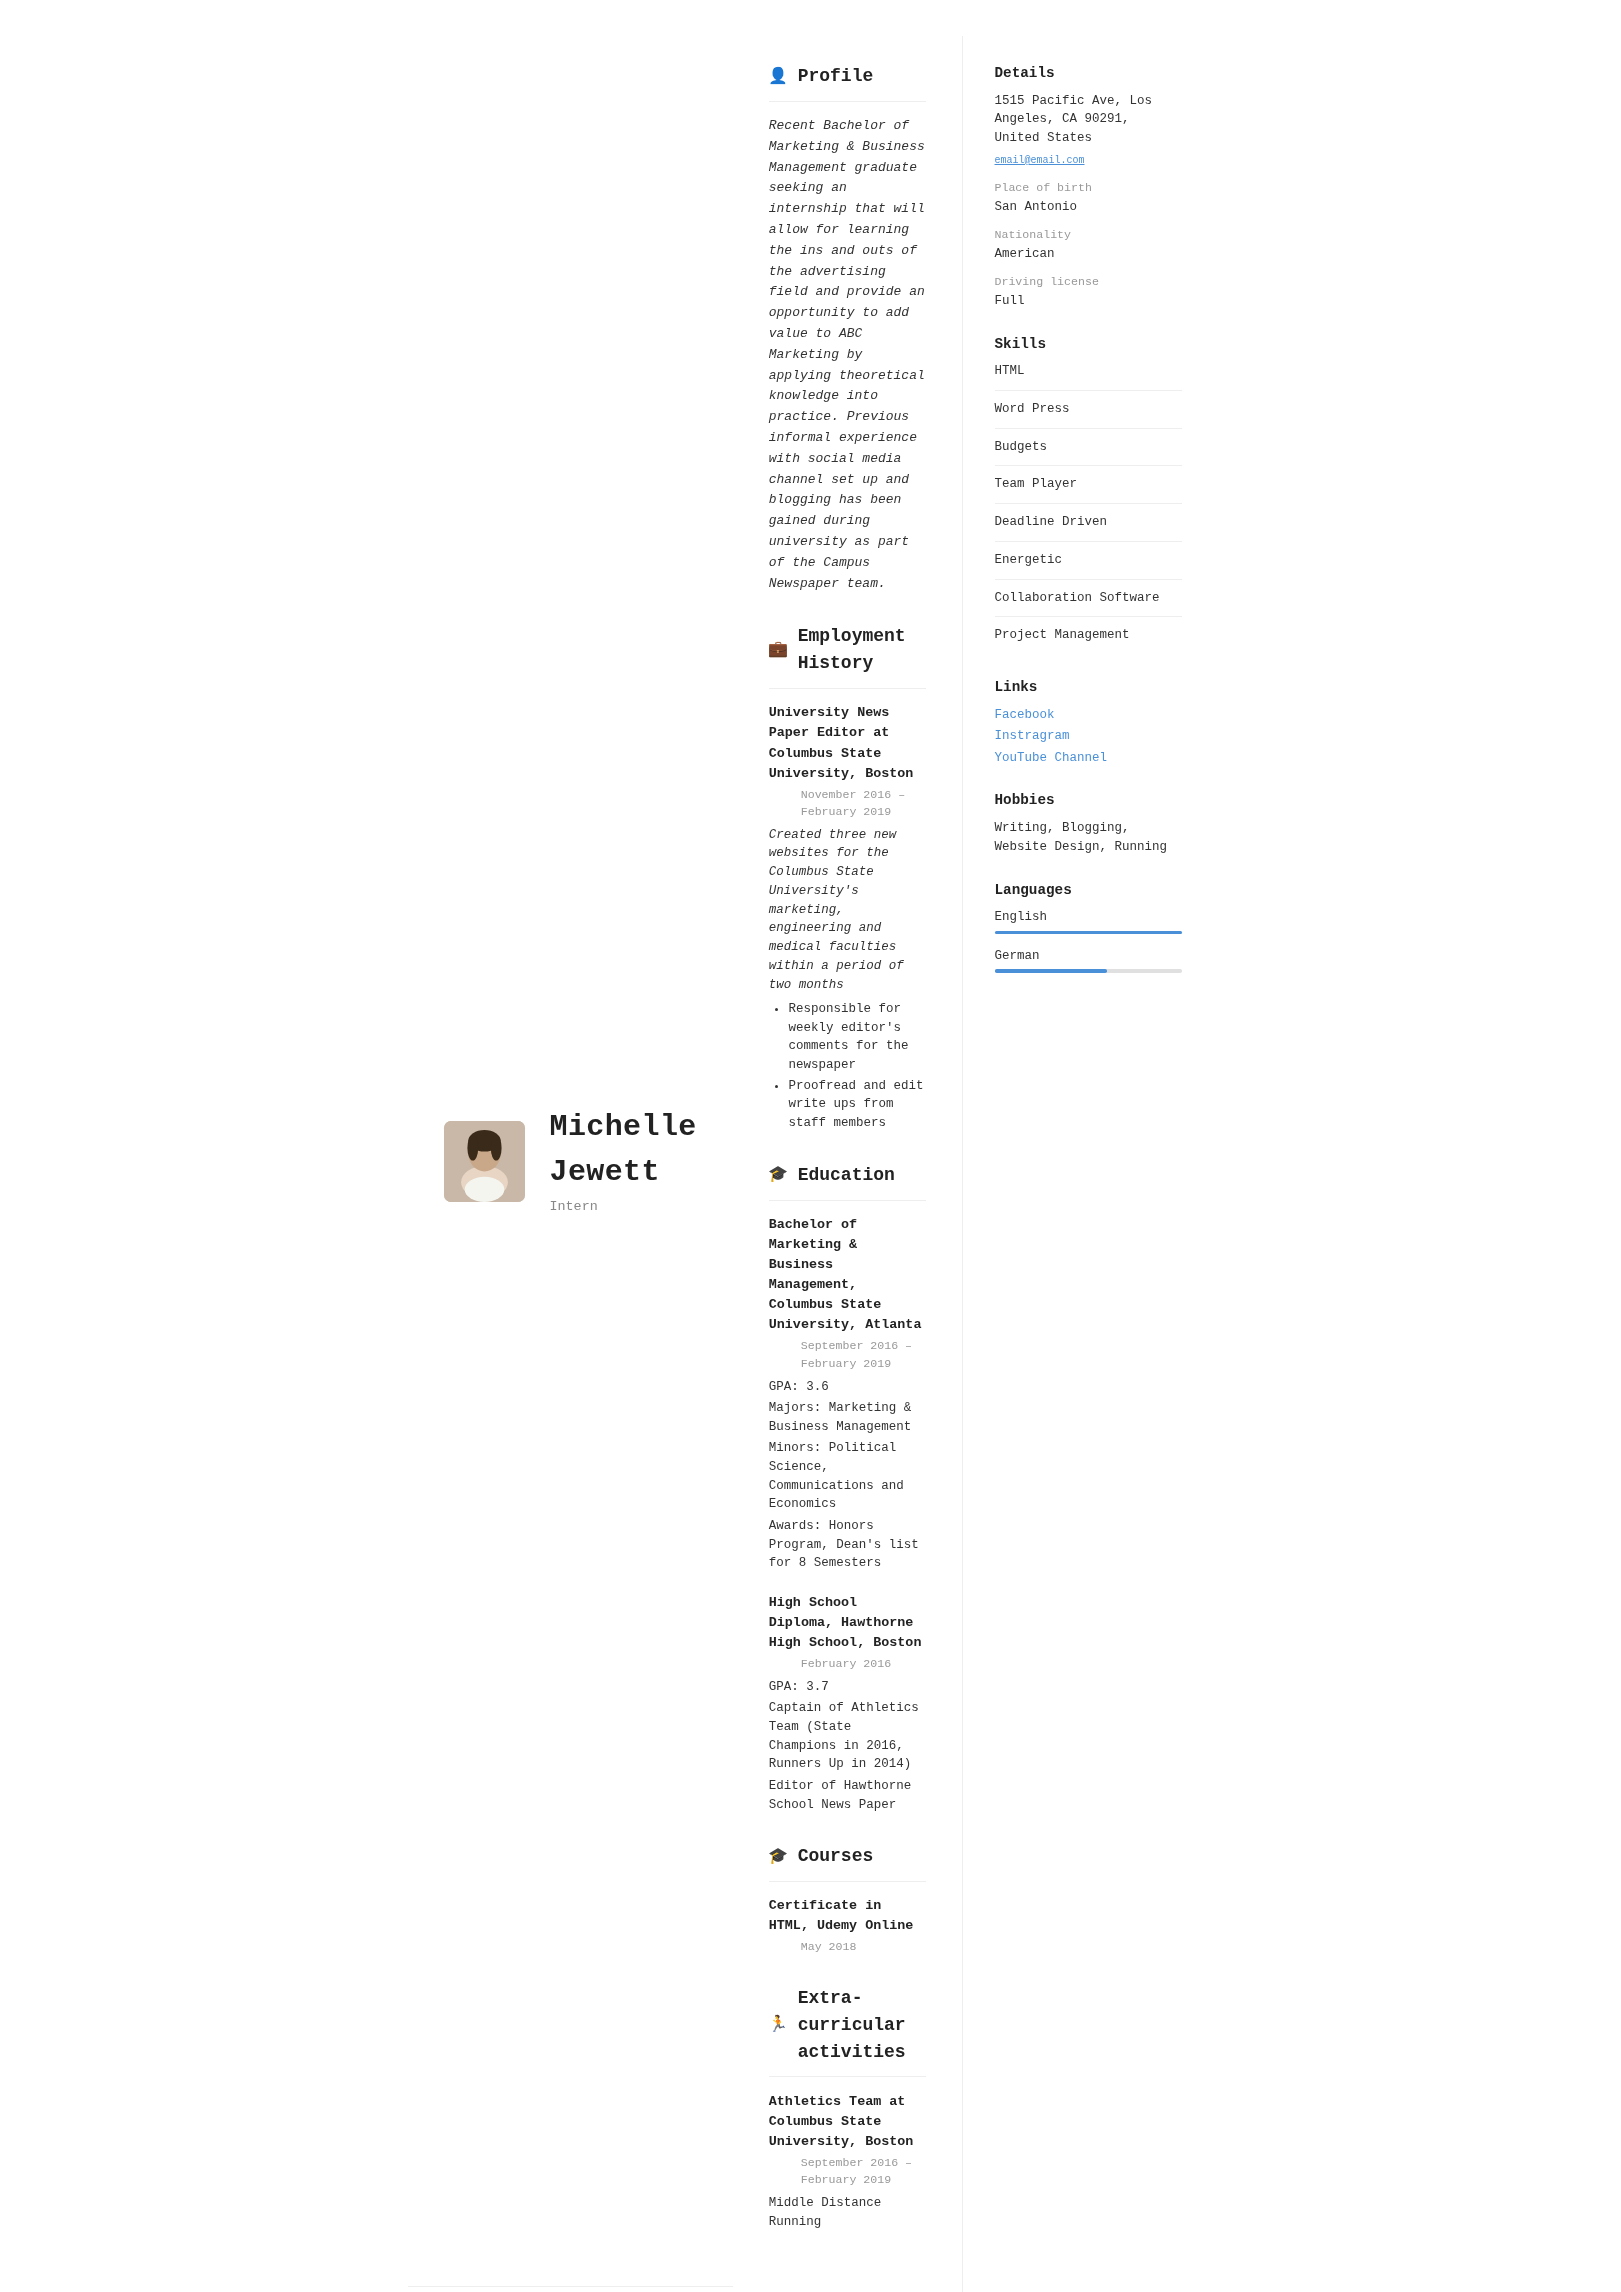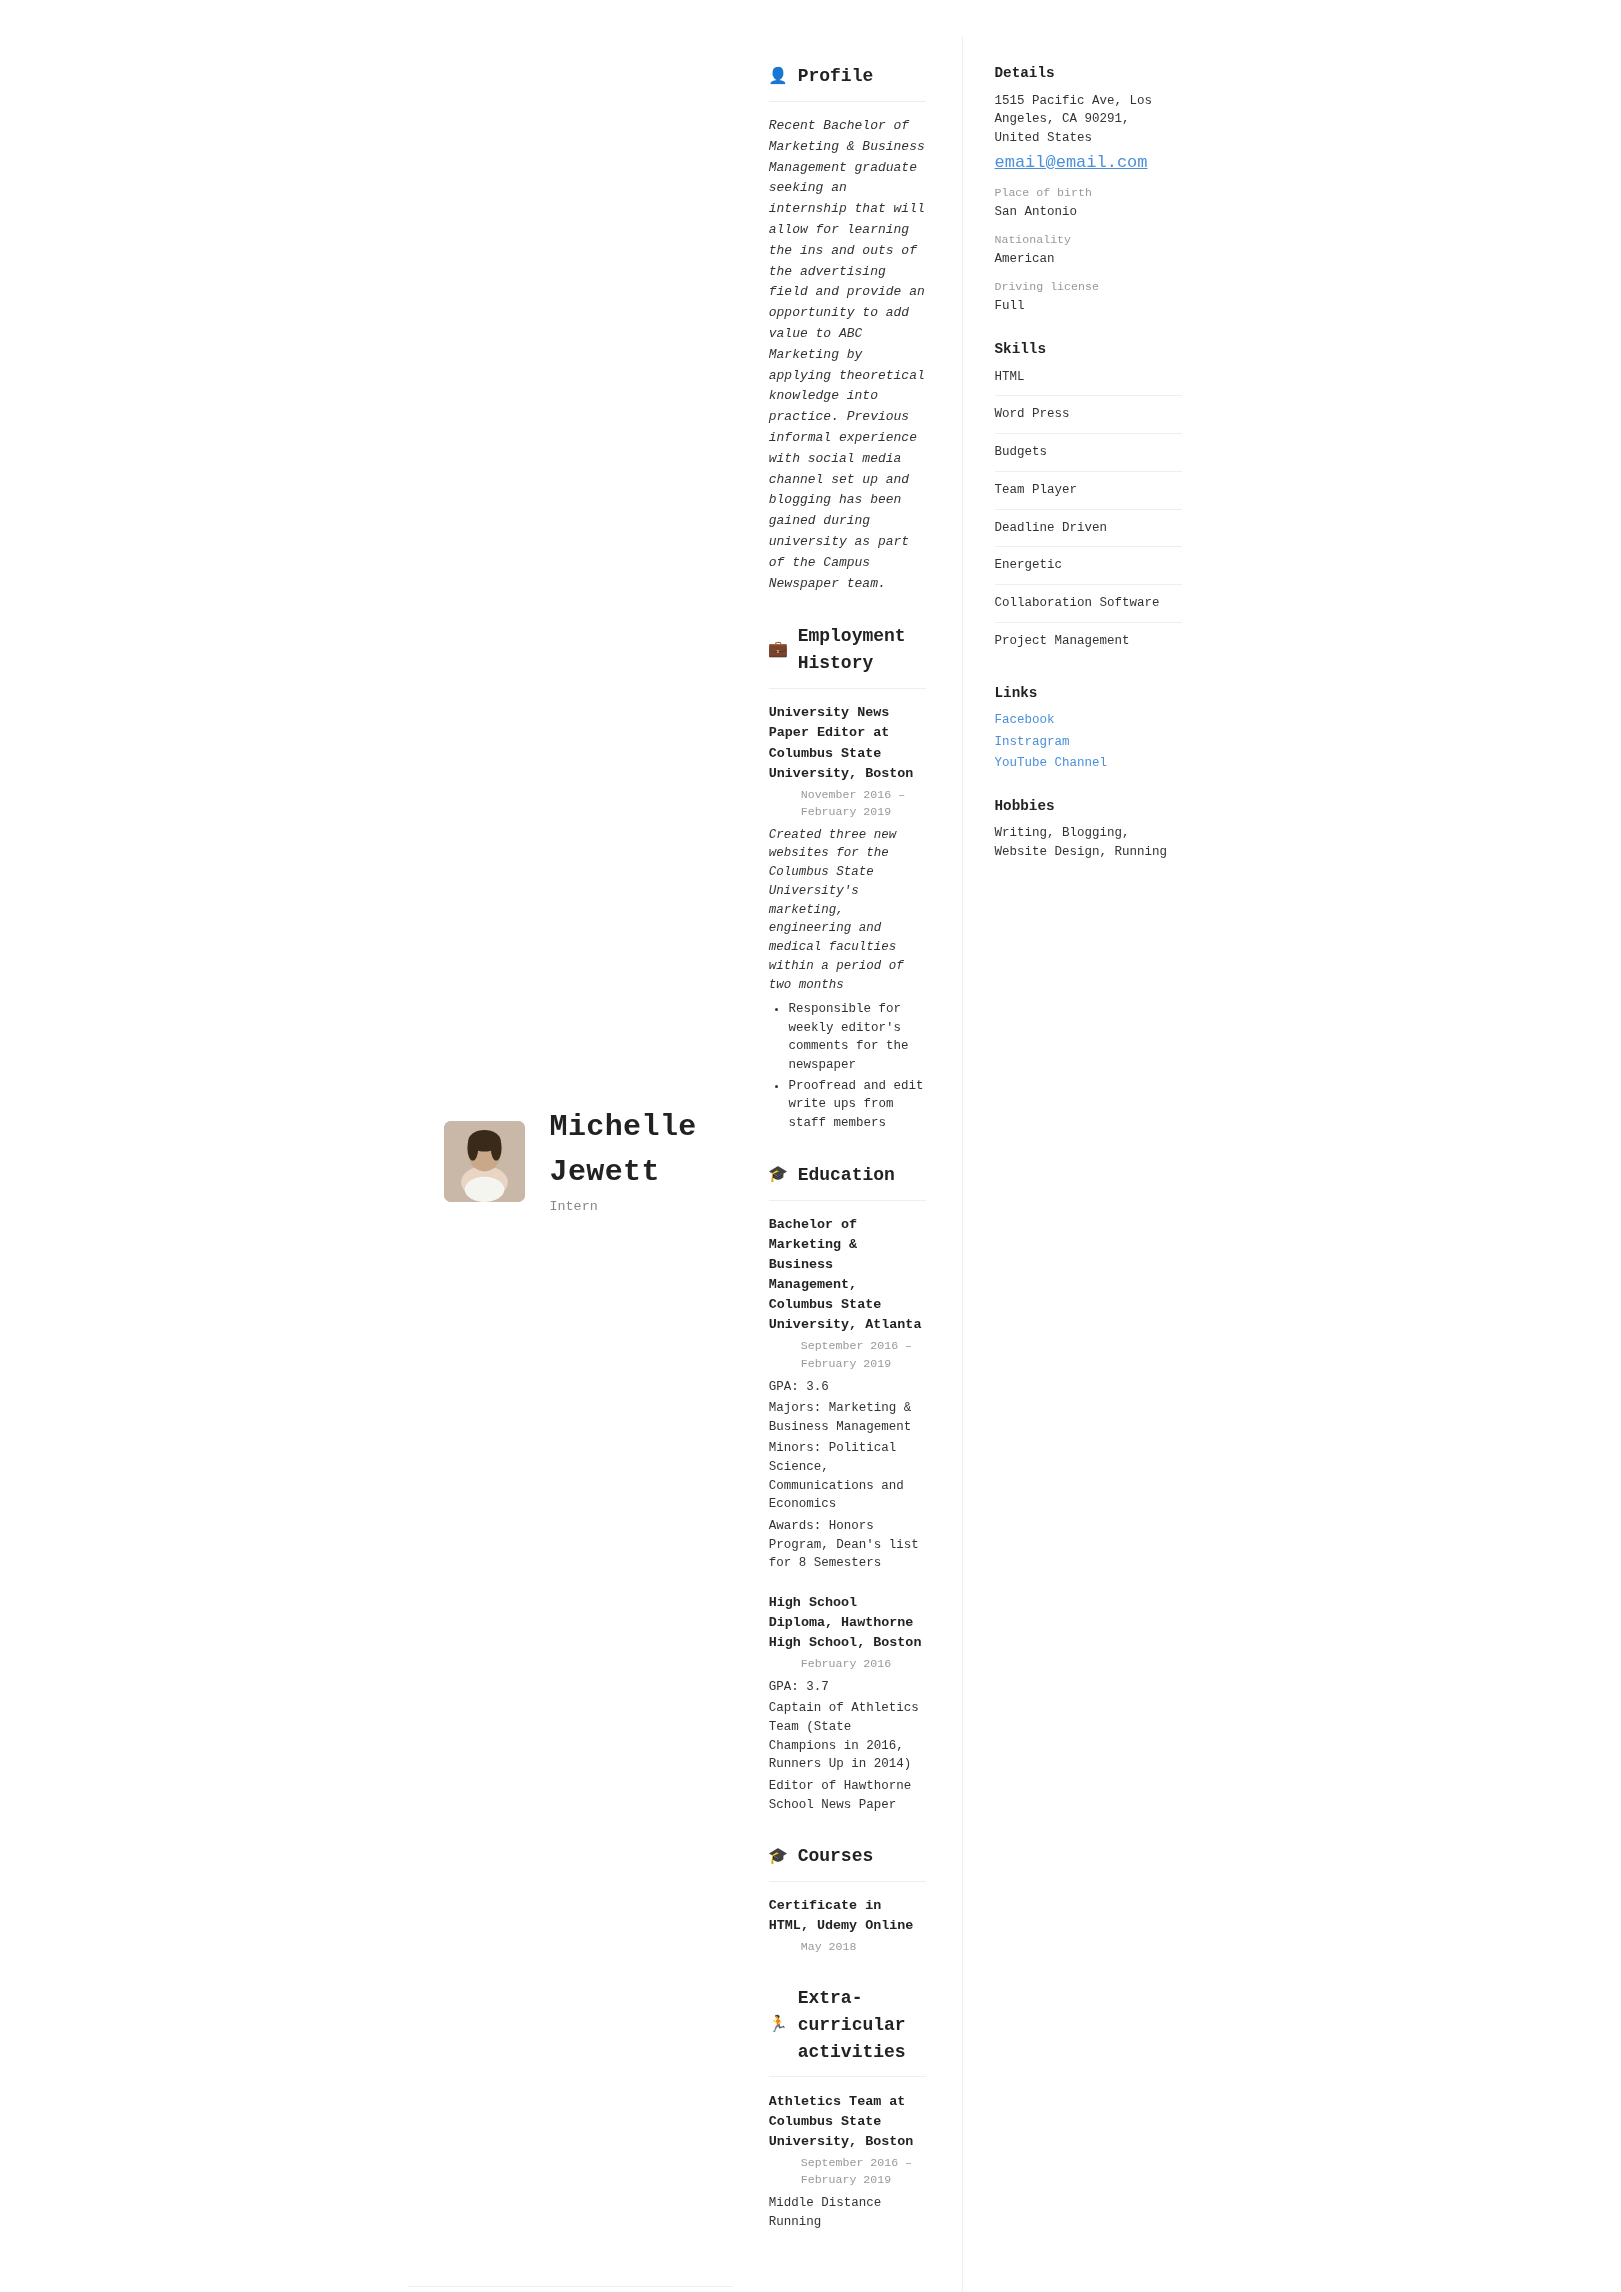--- a/index.html
+++ b/index.html
@@ -189,21 +189,21 @@
       border-radius: 1.8px;
       width: 100%;
     }
     .lang-bar-fill {
       height: 3.6px;
       background: #4a90d9;
       border-radius: 1.8px;
     }
     .email-link {
       color: #4a90d9;
-      font-size: 17px;
+      font-size: 10px;
     }
   </style>
 </head>
 <body>
 
 <div class="page">
 
   <div class="header">
     <div class="avatar">
       <svg viewBox="0 0 90 90" xmlns="http://www.w3.org/2000/svg">
@@ -344,19 +344,34 @@
         <a class="link-text" href="#">Facebook</a>
         <a class="link-text" href="#">Instragram</a>
         <a class="link-text" href="#">YouTube Channel</a>
       </div>
 
       <div class="right-section">
         <div class="right-section-title">Hobbies</div>
         <div class="detail-text">Writing, Blogging, Website Design, Running</div>
       </div>
 
+      <div class="right-section">
+        <div class="right-section-title">Languages</div>
+        <div class="lang-item">
+          <div class="lang-name">English</div>
+          <div class="lang-bar-bg">
+            <div class="lang-bar-fill" style="width: 100%;"></div>
+          </div>
+        </div>
+        <div class="lang-item">
+          <div class="lang-name">German</div>
+          <div class="lang-bar-bg">
+            <div class="lang-bar-fill" style="width: 60%;"></div>
+          </div>
+        </div>
+      </div>
 
     </div>
 
   </div>
 
 </div>
 
 
 </body></html>

